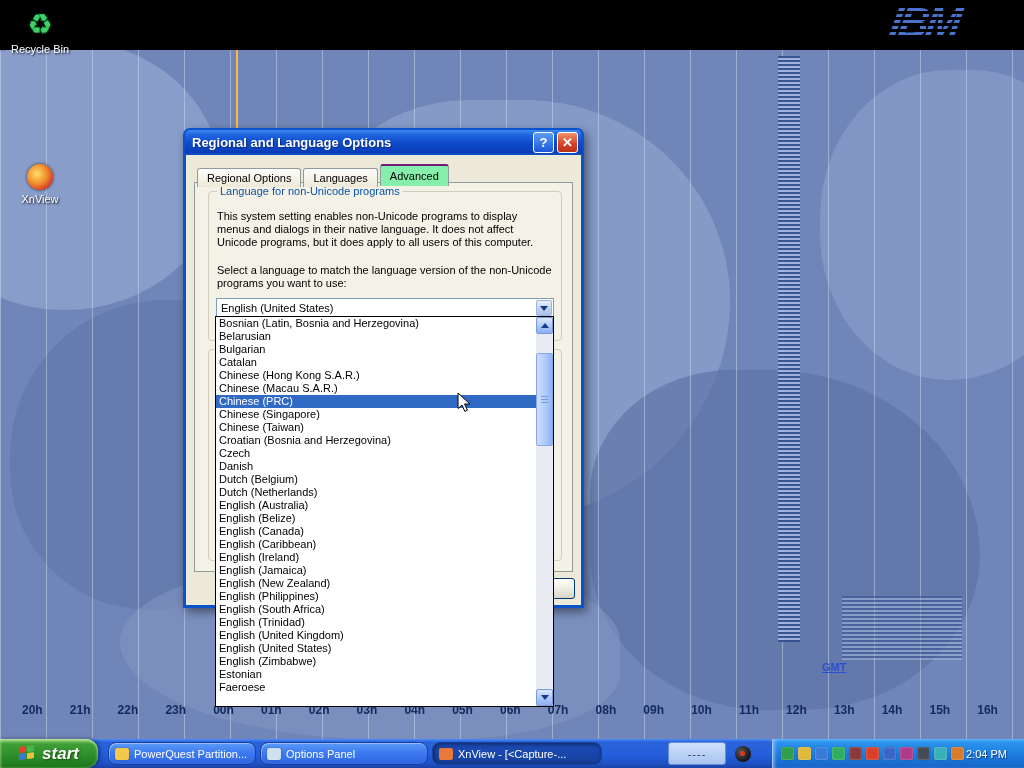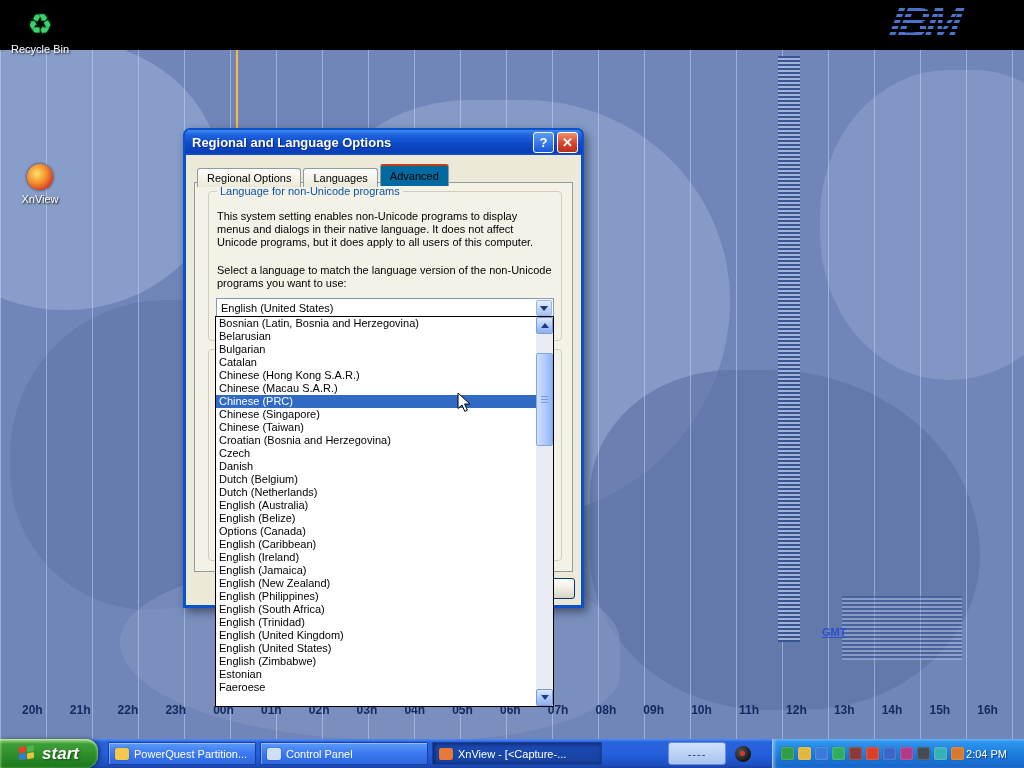--- a/index.html
+++ b/index.html
@@ -16,21 +16,21 @@
   .b4 { left:-90px; top:40px; width:310px; height:270px; background:#93a6d1; border-radius:50%; opacity:.7; }
   .b5 { left:820px; top:70px; width:270px; height:310px; background:#8ea2ce; border-radius:50% 45% 55% 50%; opacity:.6; }
   .b6 { left:120px; top:560px; width:500px; height:180px; background:#8598c6; border-radius:50% 50% 40% 60%; opacity:.5; }
   .wall-lines { position:absolute; left:0; top:50px; right:0; bottom:28px;
     background:repeating-linear-gradient(to right, rgba(205,218,242,.5) 0 1px, transparent 1px 46px); }
   .hatch1 { position:absolute; left:778px; top:56px; width:22px; height:586px;
     background:repeating-linear-gradient(to bottom,#33508e 0 2px,#a6b8de 2px 4px); opacity:.9; }
   .hatch2 { position:absolute; left:842px; top:596px; width:120px; height:64px;
     background:repeating-linear-gradient(to bottom,#33508e 0 2px,#a6b8de 2px 4px); opacity:.55; }
   .orange-line { position:absolute; left:236px; top:50px; width:2px; height:78px; background:#ffb73d; }
-  .gmt { position:absolute; left:822px; top:626px; color:#2c4fd0; font-size:11px; font-weight:bold; text-decoration:underline; }
+  .gmt { position:absolute; left:822px; top:661px; color:#2c4fd0; font-size:11px; font-weight:bold; text-decoration:underline; }
   .hours { position:absolute; left:22px; top:703px; width:976px; display:flex; justify-content:space-between;
     color:#13285e; font-size:12px; font-weight:bold; }
 
   
   .topstrip { position:absolute; left:0; top:0; width:100%; height:50px; background:#000; }
   .ibm { position:absolute; top:-2px; right:66px; height:52px; color:#4a74cc; font-size:42px; font-weight:bold;
     font-style:italic; letter-spacing:-3px; transform:skewX(-10deg); line-height:50px; }
   .ibm-stripes { position:absolute; left:-10px; right:-10px; top:4px; bottom:4px;
     background:repeating-linear-gradient(to bottom, transparent 0 3px, #000 3px 6px); }
 
@@ -53,21 +53,21 @@
   .title { flex:1; color:#fff; font-weight:bold; font-size:13px; padding-left:3px; text-shadow:1px 1px 1px #0a2a80;
     white-space:nowrap; overflow:hidden; }
   .tbtn { width:21px; height:21px; border-radius:3px; margin-left:3px; border:1px solid #fff; color:#fff; font-weight:bold;
     font-size:13px; display:flex; align-items:center; justify-content:center; }
   .tbtn.help { background:linear-gradient(#5a9cf8,#1a58d8); }
   .tbtn.close { background:linear-gradient(#f0926a,#d8442a 55%,#b83018); }
 
   .tabs { position:absolute; left:11px; top:32px; display:flex; align-items:flex-end; z-index:3; }
   .tab { height:19px; padding:3px 9px 0; font-size:11px; color:#000; background:linear-gradient(#fefdfb,#ece9d8);
     border:1px solid #919b9c; border-bottom:none; border-radius:3px 3px 0 0; margin-right:2px; position:relative; top:2px; }
-  .tab.active { height:22px; top:1px; background:#0369a1; z-index:4; border-top:2px solid #c2410c; padding-top:4px; }
+  .tab.active { height:22px; top:1px; background:#86efac; z-index:4; border-top:2px solid #701a75; padding-top:4px; }
   .tabpanel { position:absolute; left:8px; top:51px; width:379px; height:390px; border:1px solid #919b9c;
     background:#f4f2e6; }
 
   .groupbox { position:absolute; border:1px solid #d0cdbd; border-radius:4px; }
   .g1 { left:13px; top:8px; width:354px; height:150px; }
   .g2 { left:13px; top:166px; width:354px; height:212px; }
   .group-label { position:absolute; left:8px; top:-7px; background:#f4f2e6; padding:0 3px; font-size:11px; color:#0c53a8; }
   .gpara { position:absolute; left:8px; width:336px; font-size:11px; line-height:13px; color:#000; }
   .p1 { top:18px; }
   .p2 { top:72px; }
@@ -108,21 +108,21 @@
     background:linear-gradient(#8fce70 0%,#3e9e36 18%,#2e8f2a 55%,#1e7a1e 92%);
     box-shadow:inset 0 1px 3px #c8f0b0, 2px 0 4px rgba(0,0,0,.4);
     display:flex; align-items:center; justify-content:center; gap:6px;
     color:#fff; font-style:italic; font-weight:bold; font-size:17px; text-shadow:1px 1px 2px #1a4d12; }
   .flag { width:17px; height:15px; display:grid; grid-template-columns:7px 7px; grid-template-rows:6px 6px; gap:1px;
     transform:skewY(-8deg); }
   .flag span { border-radius:1px; }
   .fr { background:#e8402a; } .fg { background:#4ab54a; } .fb { background:#3a78d8; } .fy { background:#e8c23a; }
 
   .tasks { position:absolute; inset:0; }
-  .task-btn { position:absolute; top:3px; height:23px; border-radius:1px; border:1px solid #1b3f9e;
+  .task-btn { position:absolute; top:3px; height:23px; border-radius:8px; border:1px solid #1b3f9e;
     background:linear-gradient(#5b9cf8,#3d7bf0 45%,#2e66e0); box-shadow:inset 1px 1px 0 rgba(255,255,255,.35);
     color:#fff; font-size:11px; display:flex; align-items:center; gap:5px; padding:0 6px; overflow:hidden; white-space:nowrap; }
   .task-btn:nth-of-type(1) { left:108px; width:148px; }
   .task-btn:nth-of-type(2) { left:260px; width:168px; }
   .task-btn:nth-of-type(3) { left:432px; width:170px; }
   .task-btn.active { background:linear-gradient(#1c4cb8,#16409c); box-shadow:inset 1px 1px 4px rgba(0,0,0,.55); }
   .task-ico { width:14px; height:12px; border-radius:2px; flex:0 0 auto; box-shadow:0 0 1px #123; }
 
   .tb-sep { position:absolute; left:668px; top:3px; width:58px; height:23px; border:1px solid #6a8cd8; border-radius:3px;
     background:linear-gradient(#cfe0fa,#a8c4f0); color:#2a3a55; display:flex; align-items:center; justify-content:center;
@@ -242,21 +242,21 @@
         <div class="li selected">Chinese (PRC)</div>
         <div class="li">Chinese (Singapore)</div>
         <div class="li">Chinese (Taiwan)</div>
         <div class="li">Croatian (Bosnia and Herzegovina)</div>
         <div class="li">Czech</div>
         <div class="li">Danish</div>
         <div class="li">Dutch (Belgium)</div>
         <div class="li">Dutch (Netherlands)</div>
         <div class="li">English (Australia)</div>
         <div class="li">English (Belize)</div>
-        <div class="li">Options (Canada)</div>
+        <div class="li">English (Canada)</div>
         <div class="li">English (Caribbean)</div>
         <div class="li">English (Ireland)</div>
         <div class="li">English (Jamaica)</div>
         <div class="li">English (New Zealand)</div>
         <div class="li">English (Philippines)</div>
         <div class="li">English (South Africa)</div>
         <div class="li">English (Trinidad)</div>
         <div class="li">English (United Kingdom)</div>
         <div class="li">English (United States)</div>
         <div class="li">English (Zimbabwe)</div>
@@ -293,21 +293,21 @@
 
     <div class="tasks">
 
         <div class="task-btn">
           <span class="task-ico" style="background: rgb(242, 201, 76);"></span>
           <span>PowerQuest Partition...</span>
         </div>
 
         <div class="task-btn">
           <span class="task-ico" style="background: rgb(207, 224, 242);"></span>
-          <span>Control Panel</span>
+          <span>Options Panel</span>
         </div>
 
         <div class="task-btn active">
           <span class="task-ico" style="background: rgb(232, 121, 58);"></span>
           <span>XnView - [&lt;Capture-...</span>
         </div>
       </div>
 
     <div class="tb-sep">----</div>
     <div class="tb-appico"></div>

